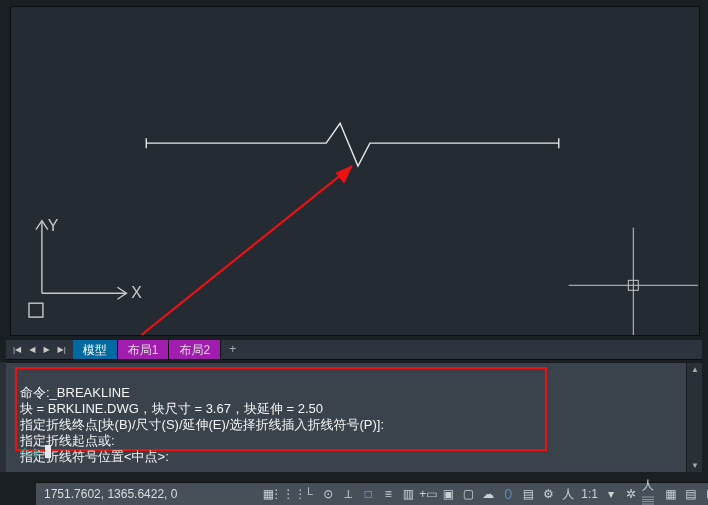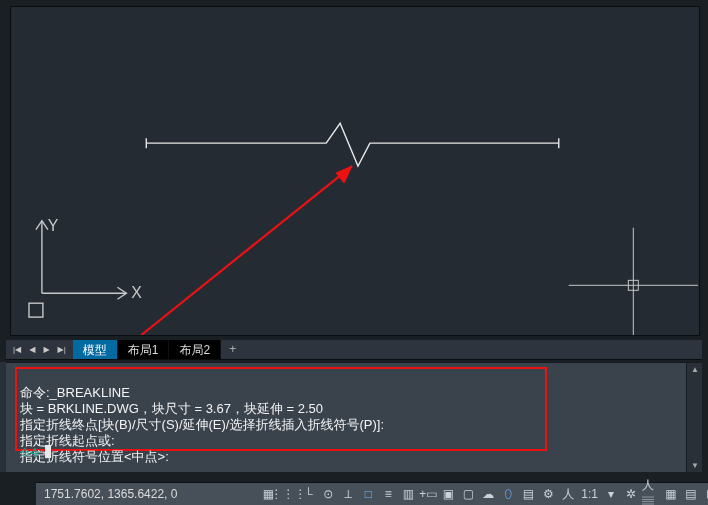--- a/index.html
+++ b/index.html
@@ -35,21 +35,21 @@
     padding: 0 4px;
     color: #c8c8c8;
   }
   .tab-nav span {
     cursor: pointer;
     padding: 0 3px;
     font-size: 8px;
   }
   .tab {
     padding: 2px 10px 0 10px;
-    background: #000000;
+    background: #a21caf;
     border-right: 1px solid #111;
     color: #dcdcdc;
     cursor: pointer;
     position: relative;
   }
   .tab.active {
     background: #0369a1;
     color: #fff;
   }
   .tab-add {

